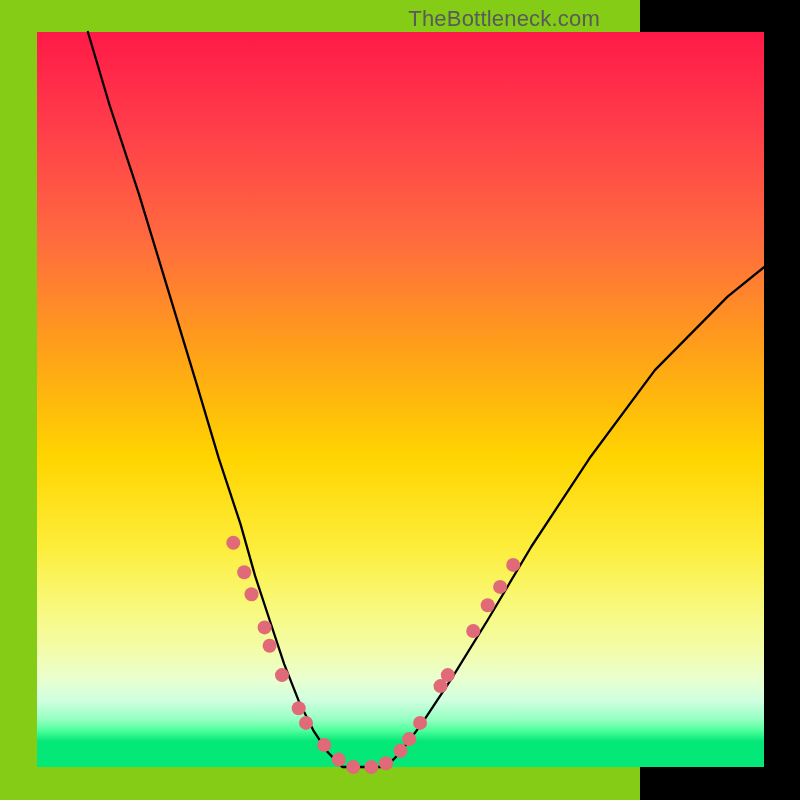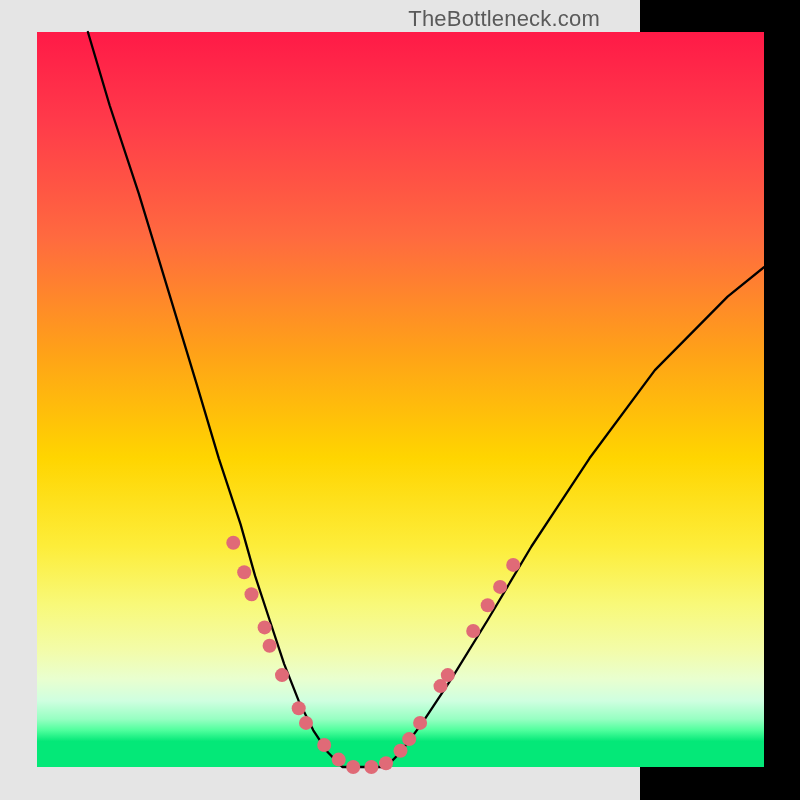--- a/index.html
+++ b/index.html
@@ -9,21 +9,21 @@
     height: 800px;
     background: #000;
     overflow: hidden;
   }
   .frame {
     position: absolute;
     left: 0;
     top: 0;
     width: 640px;
     height: 800px;
-    background: #e5e5e5;
+    background: #84cc16;
   }
   .plot {
     position: absolute;
     left: 37px;
     top: 32px;
     width: 727px;
     height: 735px;
     background: linear-gradient(to bottom,
       #ff1a47 0%,
       #ff3a4a 12%,

